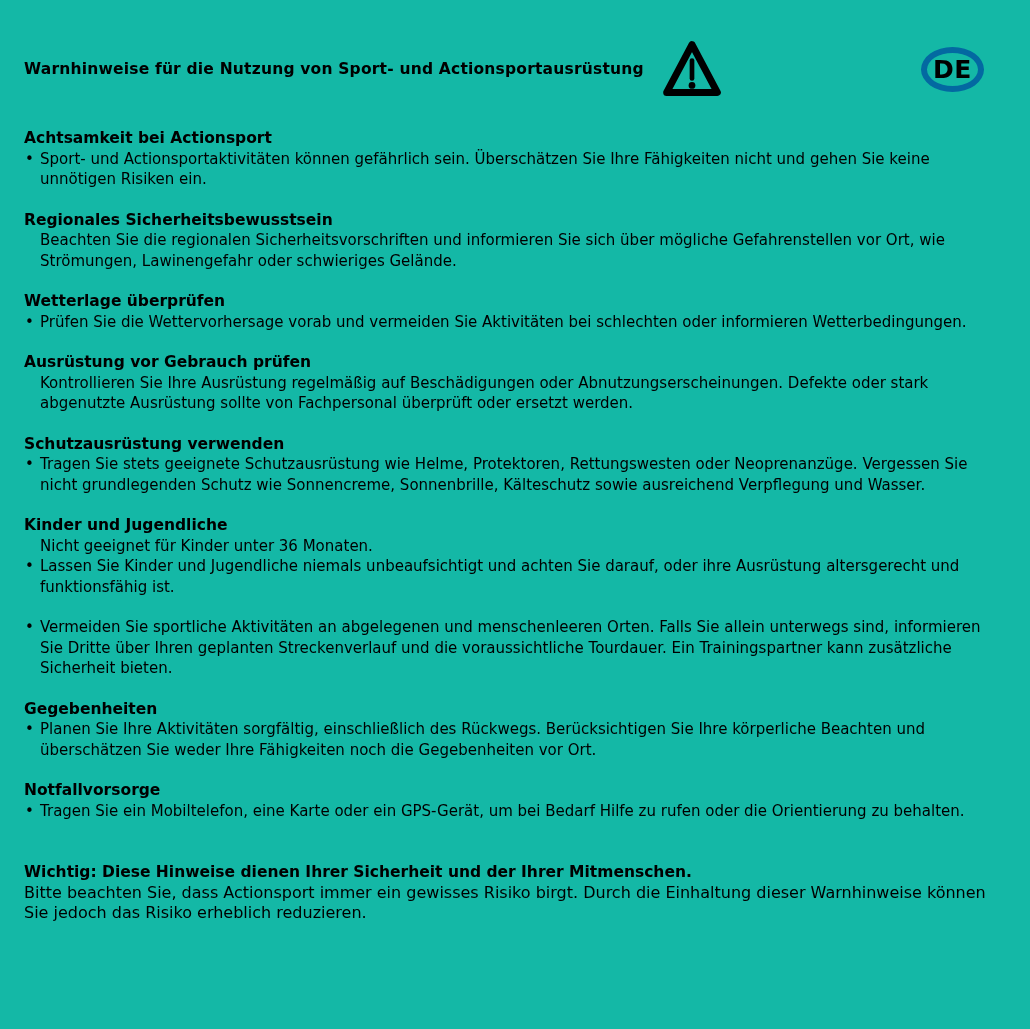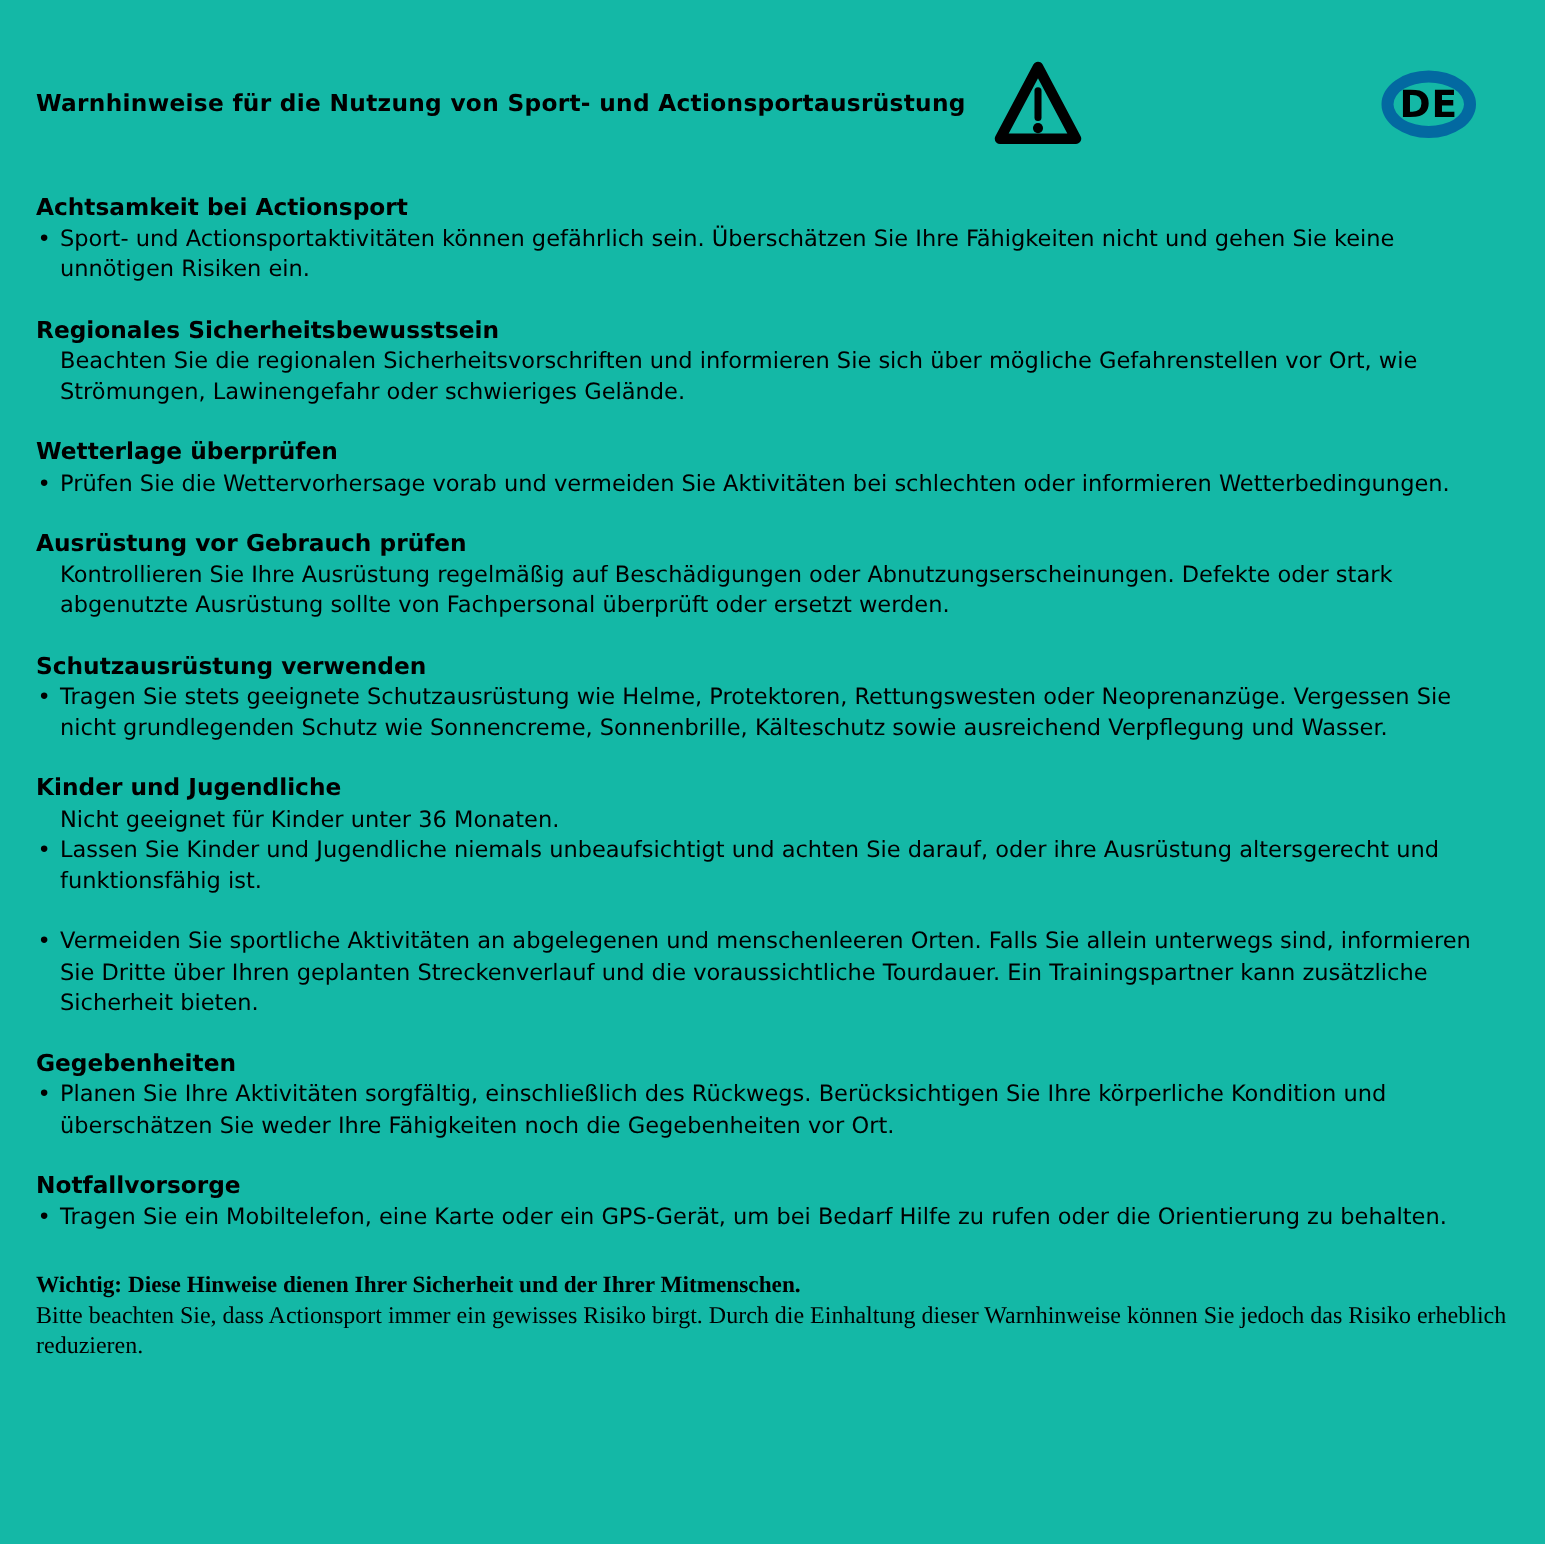--- a/index.html
+++ b/index.html
@@ -32,21 +32,21 @@
     margin-left: 18px;
     width: 60px;
     height: 62px;
     flex: 0 0 auto;
   }
   .lang-badge {
     margin-left: auto;
     margin-right: 22px;
     width: 63px;
     height: 45px;
-    border: 8px solid #0369a1;
+    border: 6px solid #0369a1;
     border-radius: 50%;
     display: flex;
     align-items: center;
     justify-content: center;
     font-size: 25px;
     font-weight: bold;
     letter-spacing: 0.5px;
     flex: 0 0 auto;
   }
   
@@ -66,21 +66,21 @@
     position: relative;
     padding-left: 16px;
   }
   .item .bullet {
     position: absolute;
     left: 1px;
     top: 0;
     font-size: 15px;
   }
   
-  .footer { margin-top: 26px; font-family: Liberation Serif, serif; }
+  .footer { margin-top: 41px; }
   .footer-heading {
     font-size: 15.5px;
     font-weight: bold;
     line-height: 20.5px;
   }
   .footer-text { line-height: 20.5px; }
 </style>
 </head>
 <body>
 
@@ -148,21 +148,21 @@
       <section class="section">
         <div class="item">
           <span class="bullet">•</span>
           <p class="item-text">Vermeiden Sie sportliche Aktivitäten an abgelegenen und menschenleeren Orten. Falls Sie allein unterwegs sind, informieren Sie Dritte über Ihren geplanten Streckenverlauf und die voraussichtliche Tourdauer. Ein Trainingspartner kann zusätzliche Sicherheit bieten.</p>
         </div>
       </section>
       <section class="section">
         <h2 class="sec-heading">Gegebenheiten</h2>
         <div class="item">
           <span class="bullet">•</span>
-          <p class="item-text">Planen Sie Ihre Aktivitäten sorgfältig, einschließlich des Rückwegs. Berücksichtigen Sie Ihre körperliche Kondition und überschätzen Sie weder Ihre Fähigkeiten noch die Gegebenheiten vor Ort.</p>
+          <p class="item-text">Planen Sie Ihre Aktivitäten sorgfältig, einschließlich des Rückwegs. Berücksichtigen Sie Ihre körperliche Beachten und überschätzen Sie weder Ihre Fähigkeiten noch die Gegebenheiten vor Ort.</p>
         </div>
       </section>
       <section class="section">
         <h2 class="sec-heading">Notfallvorsorge</h2>
         <div class="item">
           <span class="bullet">•</span>
           <p class="item-text">Tragen Sie ein Mobiltelefon, eine Karte oder ein GPS-Gerät, um bei Bedarf Hilfe zu rufen oder die Orientierung zu behalten.</p>
         </div>
       </section>
     </div>

